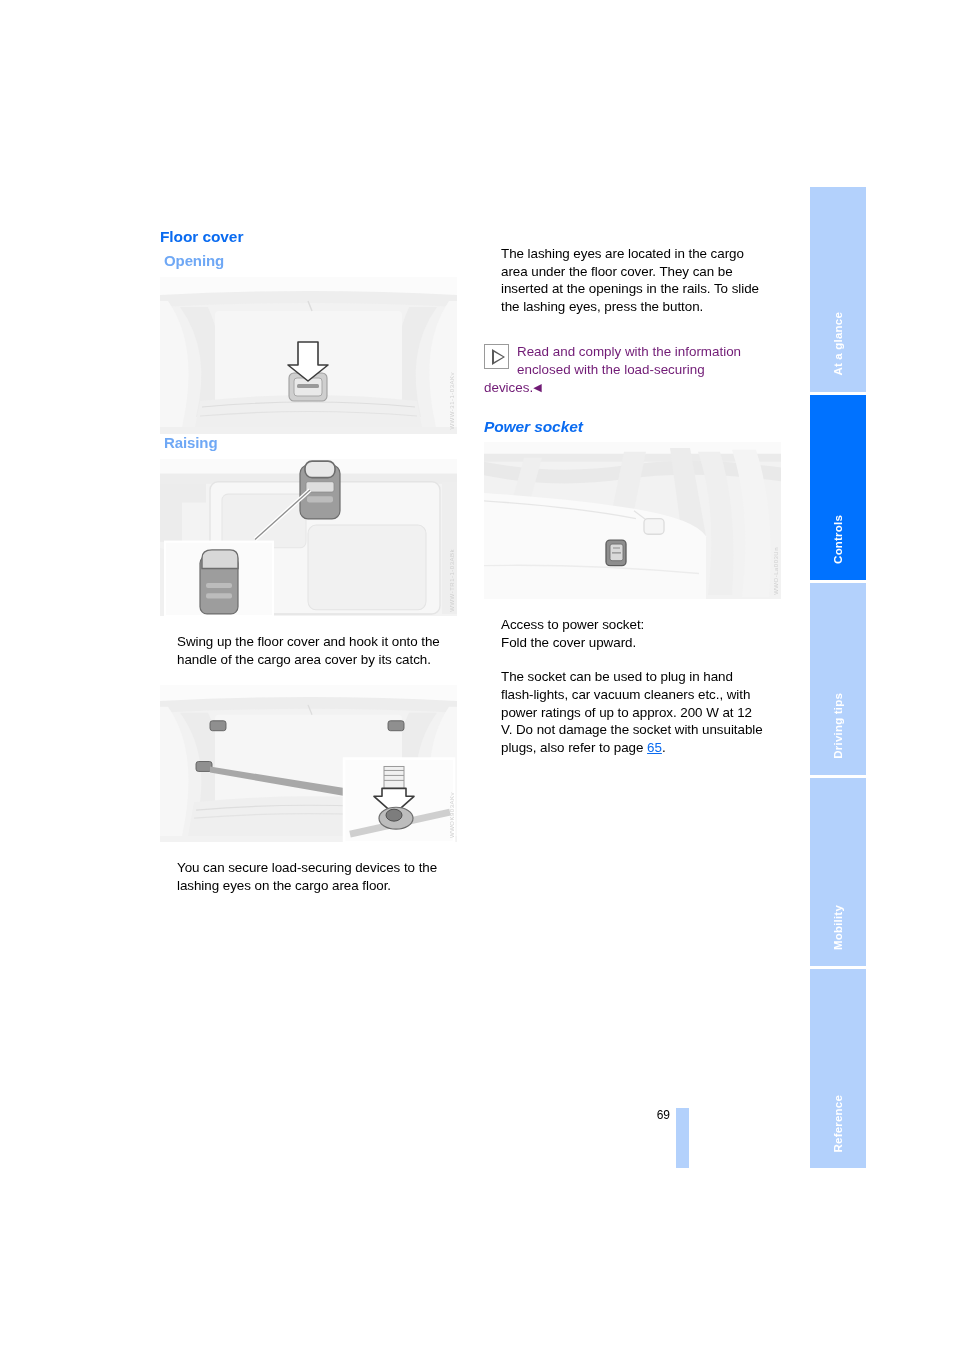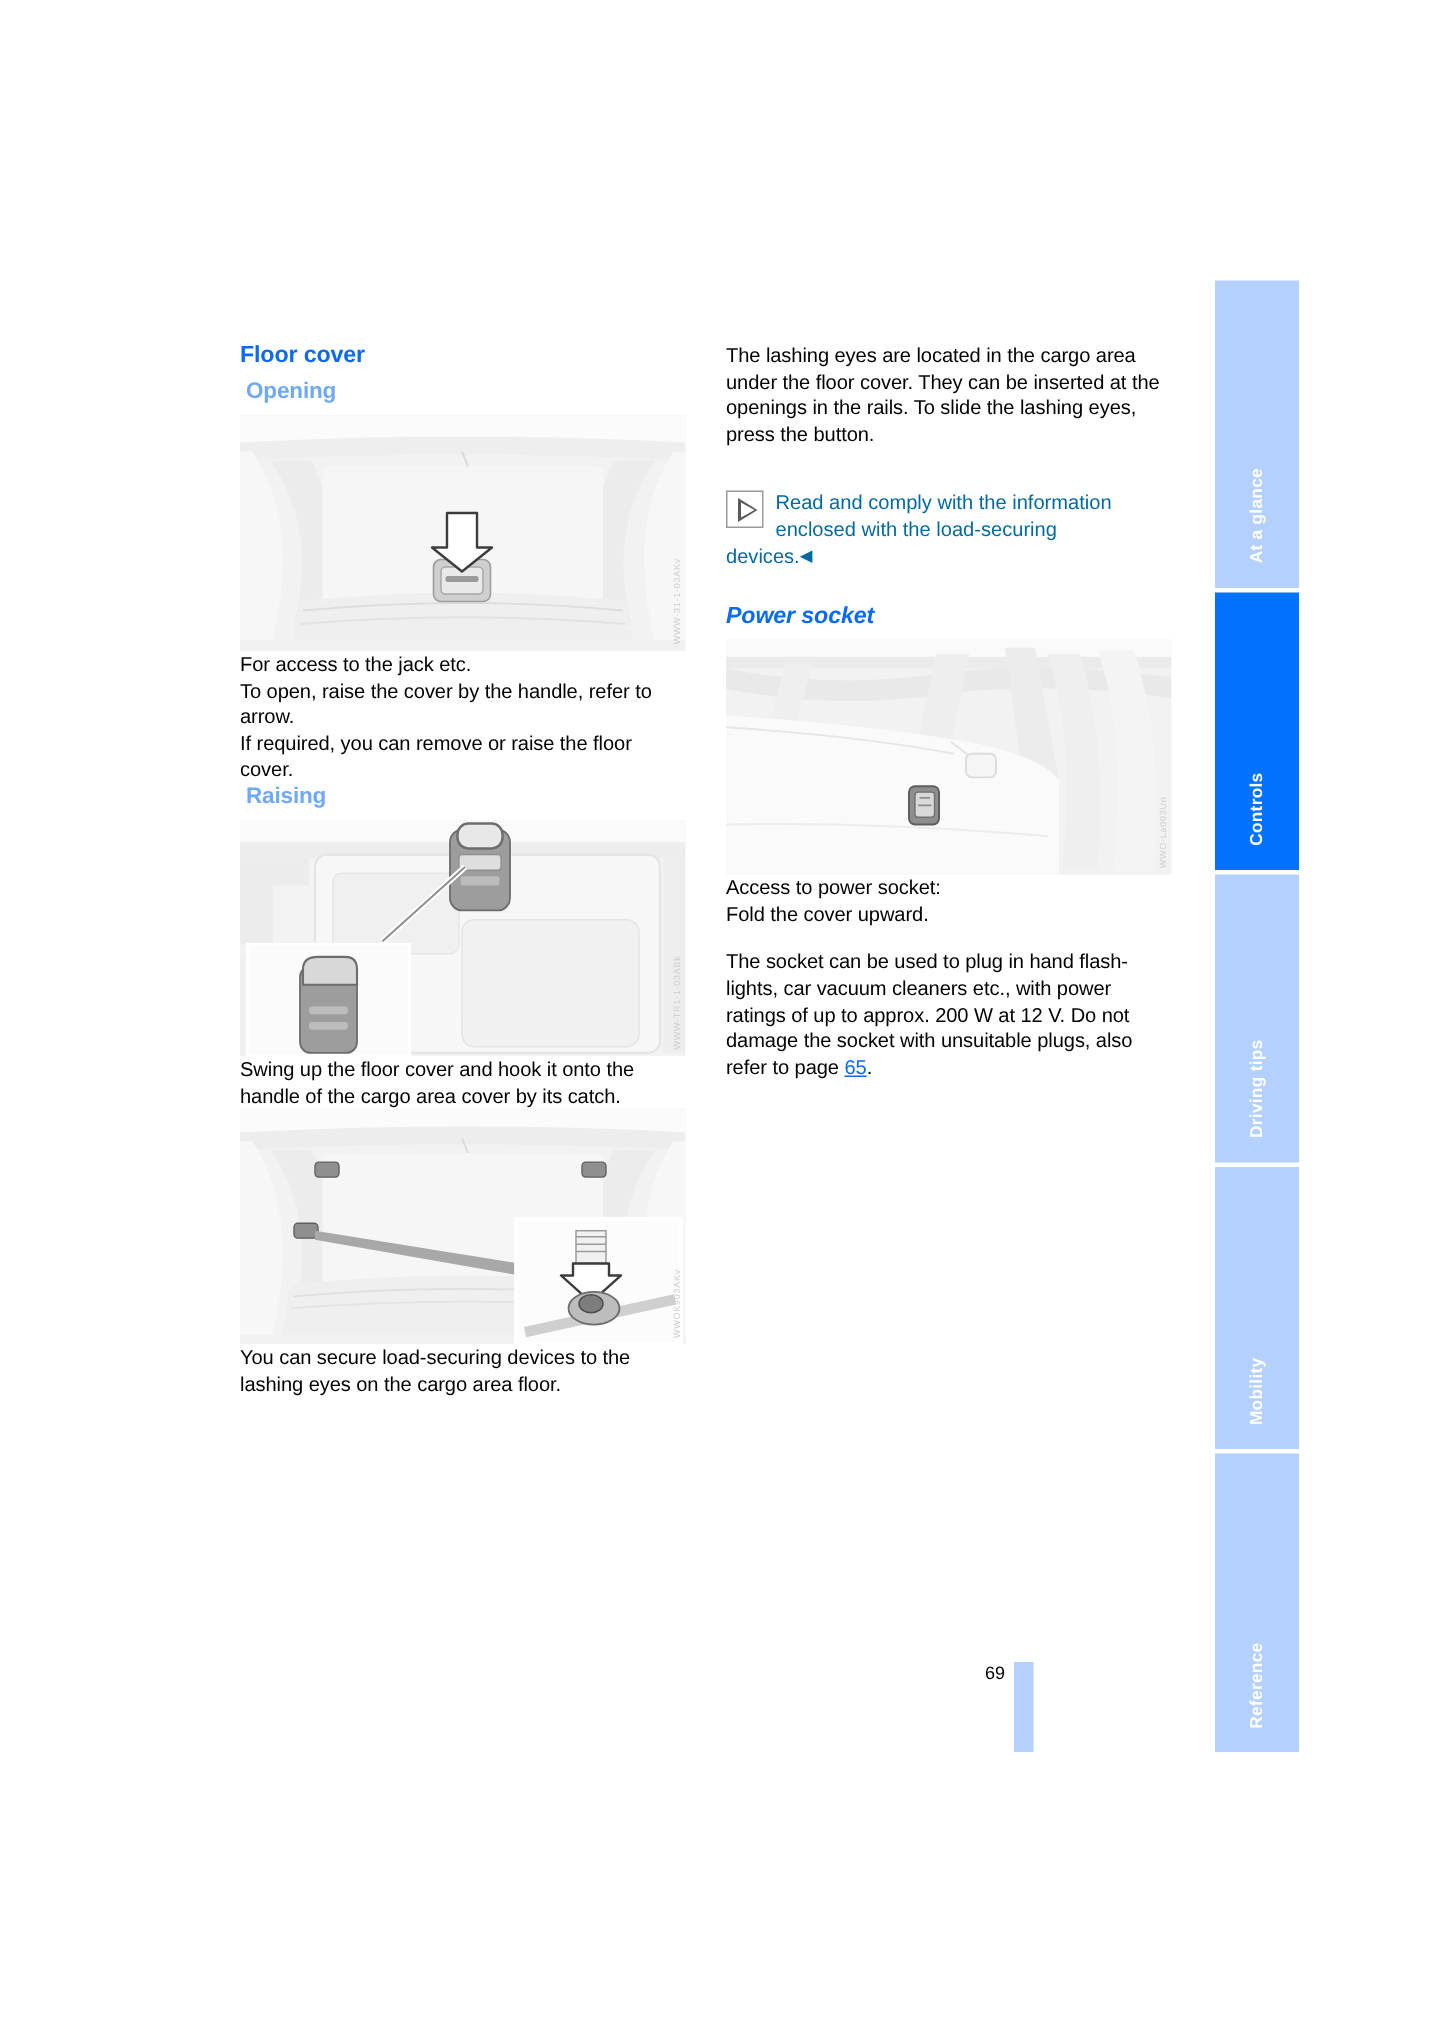--- a/index.html
+++ b/index.html
@@ -46,33 +46,33 @@
     margin: 0 0 8px 4px;
     letter-spacing: -0.1px;
   }
   .spacer-top { margin-top: 22px; }
 
   
   p.body {
     font-size: 13.4px;
     line-height: 17.6px;
     color: #000000;
-    margin: 0;
+    margin: 17px;
     letter-spacing: -0.05px;
   }
   p.body + p.body { margin-top: 14px; }
   .caption-block { margin-top: 11px; }
   .link { color: #0a6bf0; }
 
   
   .note {
     margin-top: 28px;
     font-size: 13.4px;
     line-height: 17.6px;
-    color: #0369a1;
+    color: #701a75;
   }
   .note-icon {
     float: left;
     width: 25px;
     height: 25px;
     border: 1px solid #9a9a9a;
     background: #fff;
     margin: 1px 8px 0 0;
     position: relative;
     box-sizing: border-box;
@@ -200,23 +200,20 @@
         <path d="M148 24 L152 34" stroke="#dcdcdc" stroke-width="1.4" fill="none"></path>
         <rect x="129" y="96" width="38" height="28" rx="5" fill="#cfcfcf" stroke="#9f9f9f" stroke-width="1.1"></rect>
         <rect x="134" y="101" width="28" height="18" rx="3" fill="#e9e9e9" stroke="#a8a8a8" stroke-width="1"></rect>
         <rect x="137" y="107" width="22" height="4" rx="1.5" fill="#9a9a9a"></rect>
         <path d="M138 65 H158 V88 H168 L148 104 L128 88 H138 Z" fill="#ffffff" stroke="#3c3c3c" stroke-width="1.6" stroke-linejoin="round"></path>
         <path d="M0 150 H297 V157 H0 Z" fill="#f0f0f0"></path>
       </svg>
       <span class="fig-code">WWW-31-1-03AKv</span>
     </div>
 
-    <p class="body caption-block" style="white-space: pre-line;">For access to the jack etc.
-To open, raise the cover by the handle, refer to arrow.
-If required, you can remove or raise the floor cover.</p>
 
     <h3 class="sub-title spacer-top">Raising</h3>
 
     <div class="figure fig-tall">
       <svg class="fig-svg" viewBox="0 0 297 152" preserveAspectRatio="none">
         <rect x="0" y="0" width="297" height="152" fill="#f3f3f3"></rect>
         <rect x="0" y="0" width="297" height="16" fill="#fafafa"></rect>
         <path d="M0 14 H297 V24 H0 Z" fill="#ededed"></path>
         <rect x="50" y="22" width="230" height="128" rx="8" fill="#f7f7f7" stroke="#e4e4e4" stroke-width="1.4"></rect>
         <rect x="62" y="34" width="84" height="52" rx="6" fill="#f0f0f0" stroke="#e6e6e6" stroke-width="1"></rect>

